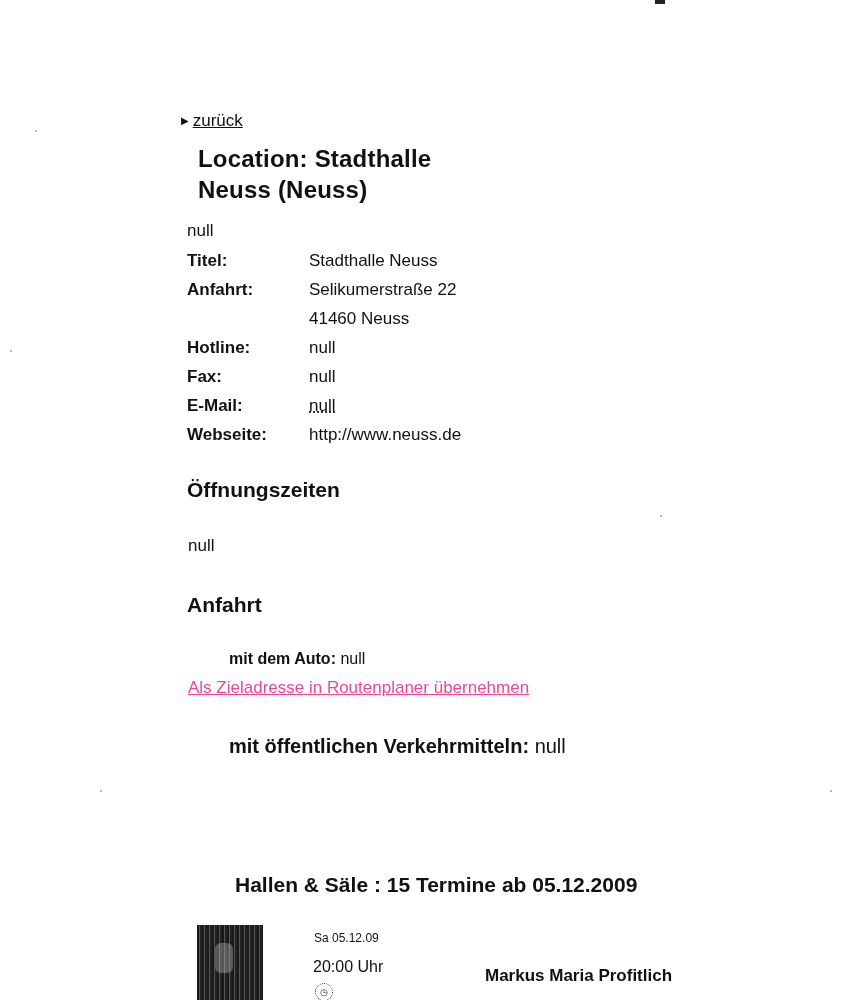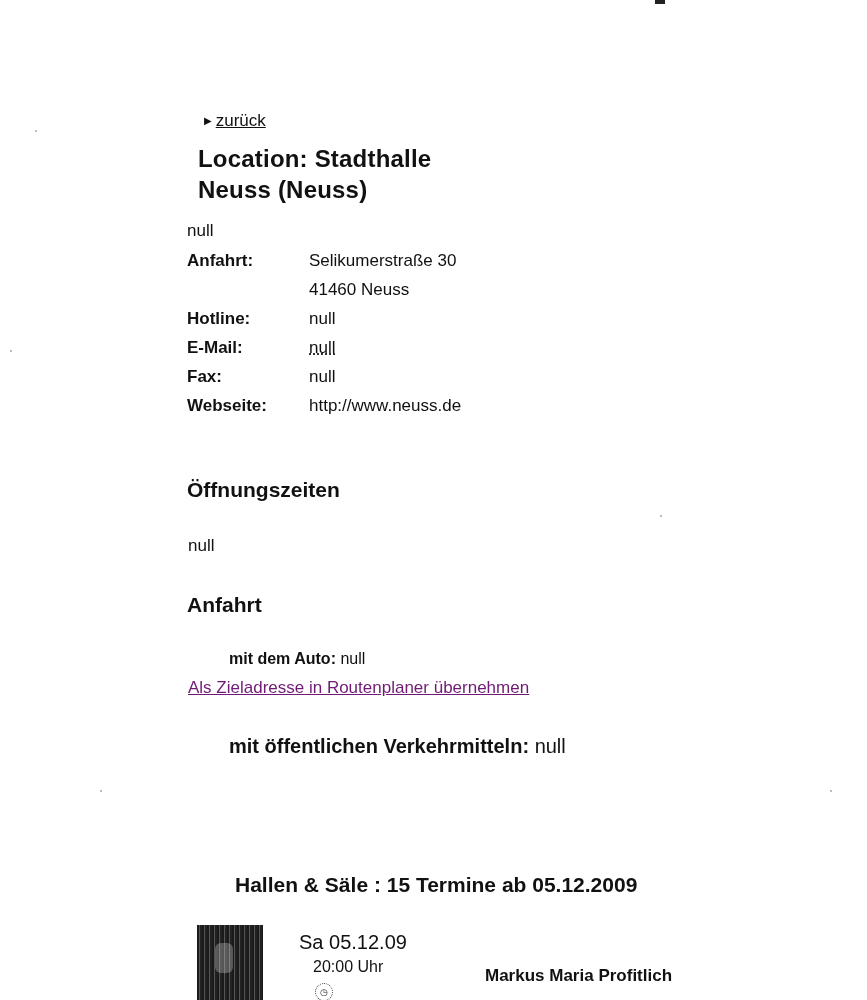--- a/index.html
+++ b/index.html
@@ -1,44 +1,44 @@
 <!DOCTYPE html>
 <html><head>
 <meta charset="utf-8">
 <style>
   html, body { margin:0; padding:0; background:#ffffff; }
   body { width:867px; height:1000px; position:relative; overflow:hidden;
          font-family:"Liberation Sans", sans-serif; color:#111; }
   .page { position:absolute; left:0; top:0; width:867px; height:1000px; }
   .corner-mark { position:absolute; left:655px; top:0; width:10px; height:4px; background:#222; }
-  .back { position:absolute; left:204px; top:111px; font-size:17px; color:#111;text-align:center; }
+  .back { position:absolute; left:181px; top:111px; font-size:17px; color:#111;text-align:center; }
   .back .arrow { font-size:10px; margin-right:4px; vertical-align:2px; }
   .back a { color:#111; text-decoration:underline; }
   .title { position:absolute; left:186px; top:131px; font-size:24px; font-weight:bold;
            line-height:31px; margin:12px; letter-spacing:0.2px; }
   .intro { position:absolute; left:187px; top:221px; font-size:17px; }
   table.info { position:absolute; left:185px; top:246px; border-collapse:collapse; font-size:17px; }
   table.info td { padding:0; height:29px; vertical-align:middle; }
   table.info td.k { font-weight:bold; width:122px; padding-left:2px; }
   table.info a { color:#111; text-decoration:underline dotted; }
   h2 { margin:0; font-size:21px; font-weight:bold; position:absolute; left:187px; }
   .h-open { top:478px; }
   .open-val { position:absolute; left:188px; top:536px; font-size:17px; }
   .h-route { top:593px; }
   .car { position:absolute; left:188px; top:650px; font-size:16px; }
   .car b, .pub b { font-weight:bold;margin-left:41px; }
-  .route-link { position:absolute; left:188px; top:678px; font-size:17px; color:#701a75; text-decoration:underline; }
+  .route-link { position:absolute; left:188px; top:678px; font-size:17px; color:#ec4899; text-decoration:underline; }
   .pub { position:absolute; left:188px; top:735px; font-size:20px; }
   .h-halls { top:873px; font-size:21px;margin-left:48px; }
   .thumb { position:absolute; left:197px; top:925px; width:66px; height:75px;
            background:repeating-linear-gradient(90deg,#1a1a1a 0 2px,#555 2px 3px,#222 3px 5px);
            }
   .thumb::after { content:""; position:absolute; left:18px; top:18px; width:18px; height:30px;
                   background:rgba(200,200,200,0.35); border-radius:6px; }
-  .ev-date { position:absolute; left:299px; top:931px; font-size:20px; }
+  .ev-date { position:absolute; left:314px; top:931px; font-size:12px; }
   .ev-time { position:absolute; left:313px; top:958px; font-size:16px; }
   .ev-clock { position:absolute; left:315px; top:983px; width:16px; height:16px; border:1px dotted #333;
               border-radius:50%; font-size:9px; line-height:16px; text-align:center; color:#333; }
   .ev-title { position:absolute; left:485px; top:930px; font-size:17px; font-weight:bold;margin-top:36px; }
   .speck { position:absolute; width:2px; height:2px; background:#bbb; }
 </style>
 </head>
 <body>
 
 <div class="page">
@@ -50,39 +50,43 @@
 
   <h1 class="title">
     <span>Location: Stadthalle</span><br>
     <span>Neuss (Neuss)</span>
   </h1>
 
   <div class="intro">null</div>
 
   <table class="info">
     <tbody>
+        <tr>
+      <td class="k">Titel:</td>
+      <td>Stadthalle Neuss</td>
+    </tr>
     <tr>
       <td class="k">Anfahrt:</td>
-      <td>Selikumerstraße 30</td>
+      <td>Selikumerstraße 22</td>
     </tr>
     <tr>
       <td class="k"></td>
       <td>41460 Neuss</td>
     </tr>
     <tr>
       <td class="k">Hotline:</td>
       <td>null</td>
     </tr>
     <tr>
+      <td class="k">Fax:</td>
+      <td>null</td>
+    </tr>
+    <tr>
       <td class="k">E-Mail:</td>
       <td><a href="#">null</a></td>
-    </tr>
-    <tr>
-      <td class="k">Fax:</td>
-      <td>null</td>
     </tr>
     <tr>
       <td class="k">Webseite:</td>
       <td>http://www.neuss.de</td>
     </tr>
   </tbody>
     </table>
 
   <h2 class="h-open">Öffnungszeiten</h2>
   <div class="open-val">null</div>

